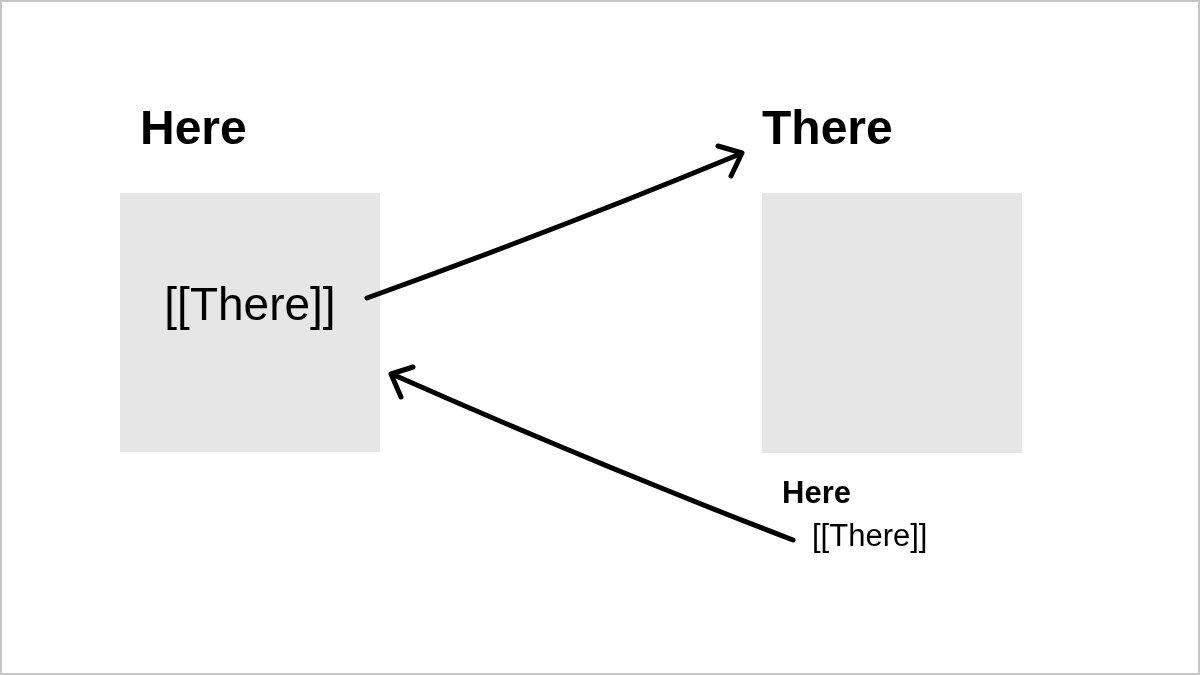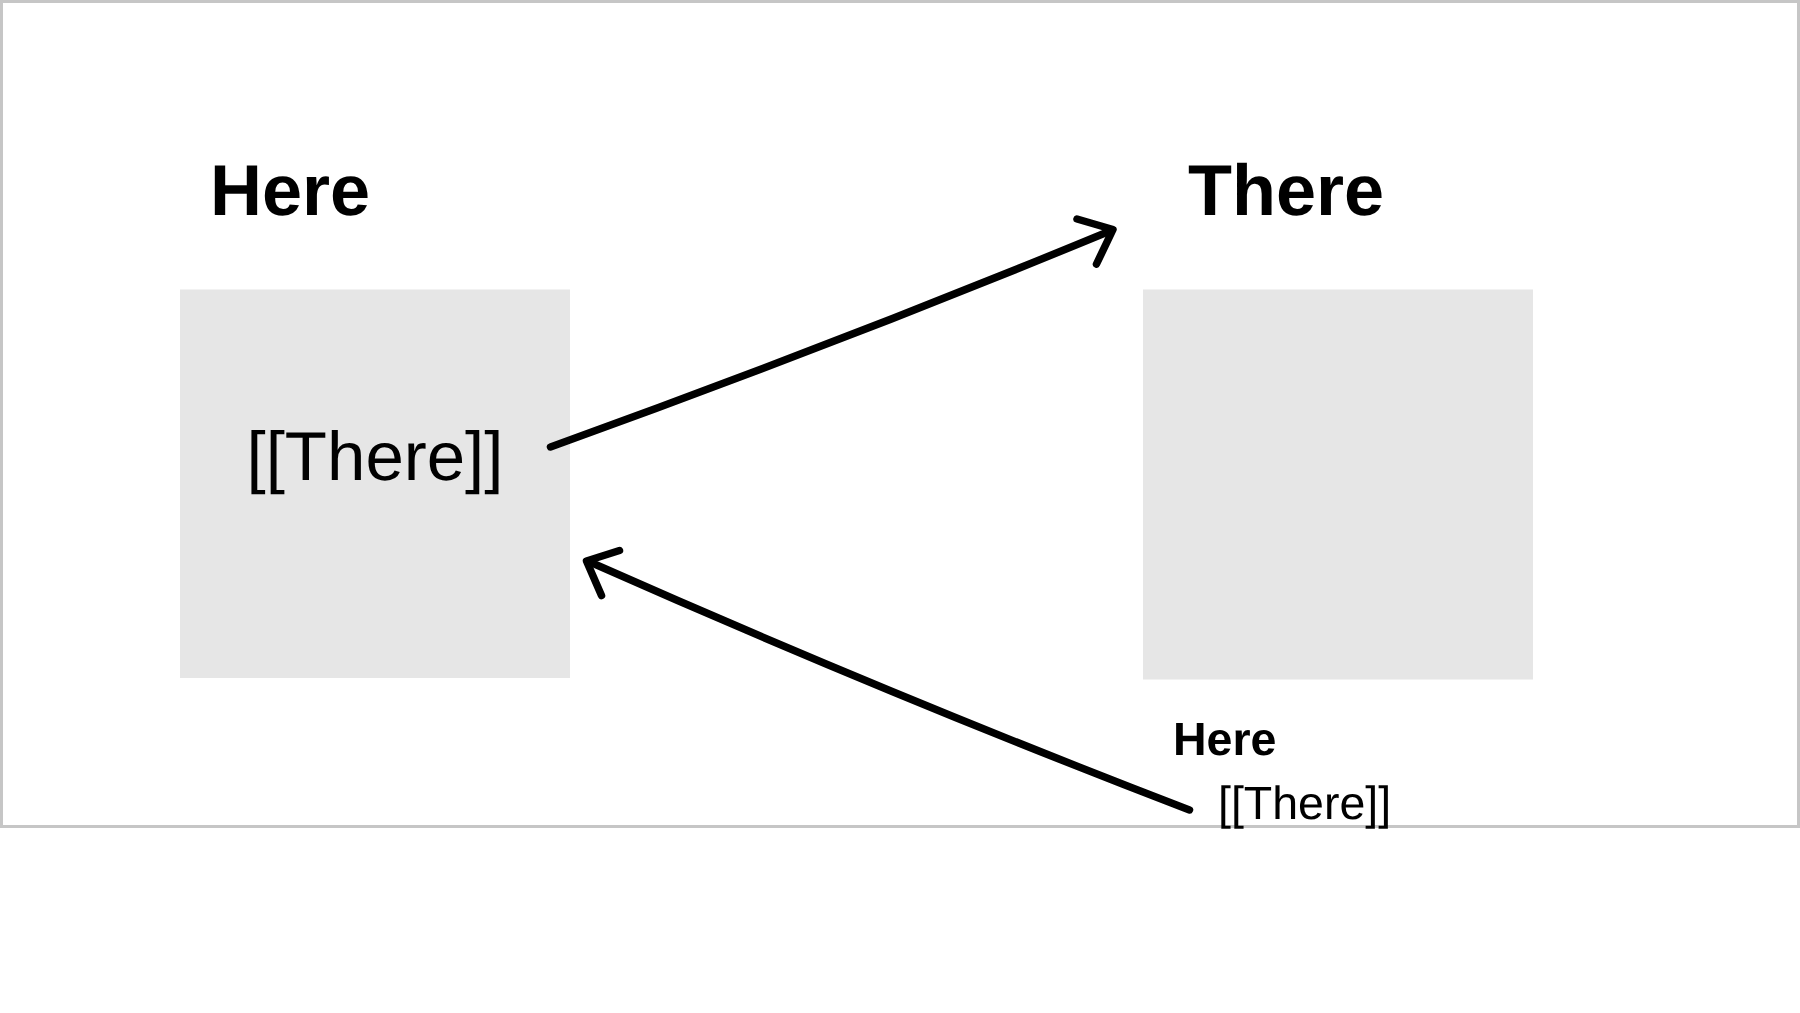--- a/index.html
+++ b/index.html
@@ -12,35 +12,35 @@
   * { margin: 0; padding: 0; box-sizing: border-box; }
   html, body { width: 1200px; height: 675px; overflow: hidden; }
   body {
     font-family: "Liberation Sans", "DejaVu Sans", sans-serif;
     background: var(--page-bg);
     color: var(--text);
   }
   .canvas {
     position: relative;
     width: 1200px;
-    height: 552px;
+    height: 675px;
     background: var(--page-bg);
     box-shadow: inset 0 0 0 2px var(--page-border);
   }
   .section-title {
     position: absolute;
     font-size: 48px;
     font-weight: bold;
     line-height: 1.1;
     letter-spacing: 0px;
     color: var(--text);
     white-space: nowrap;
   }
   .title-here  { left: 140px; top: 102px; }
-  .title-there { left: 792px; top: 102px; }
+  .title-there { left: 762px; top: 102px; }
   .note-box {
     position: absolute;
     width: 260px;
     height: 260px;
     background: var(--box-fill);
   }
   .box-left  { left: 120px; top: 193px; height: 259px; }
   .box-right { left: 762px; top: 193px; }
   .wikilink-label {
     position: absolute;

